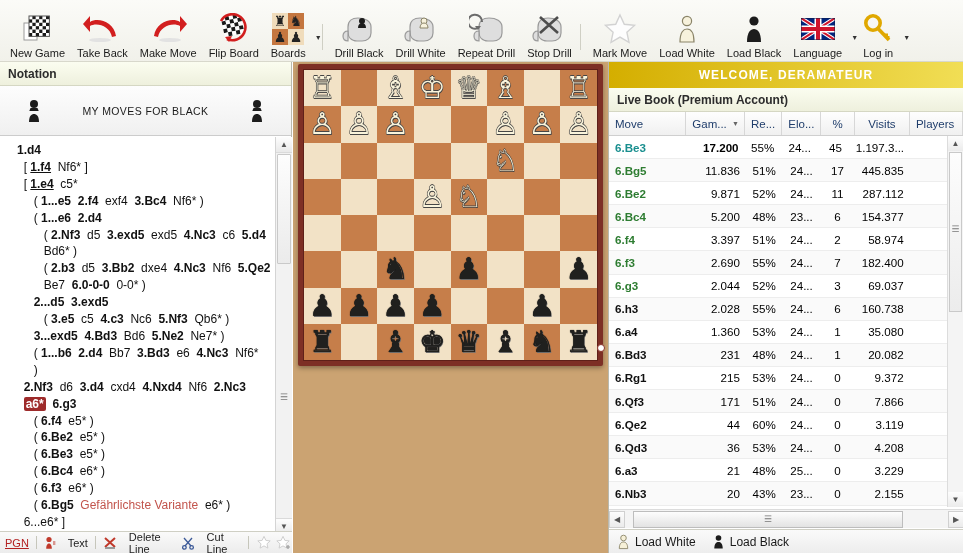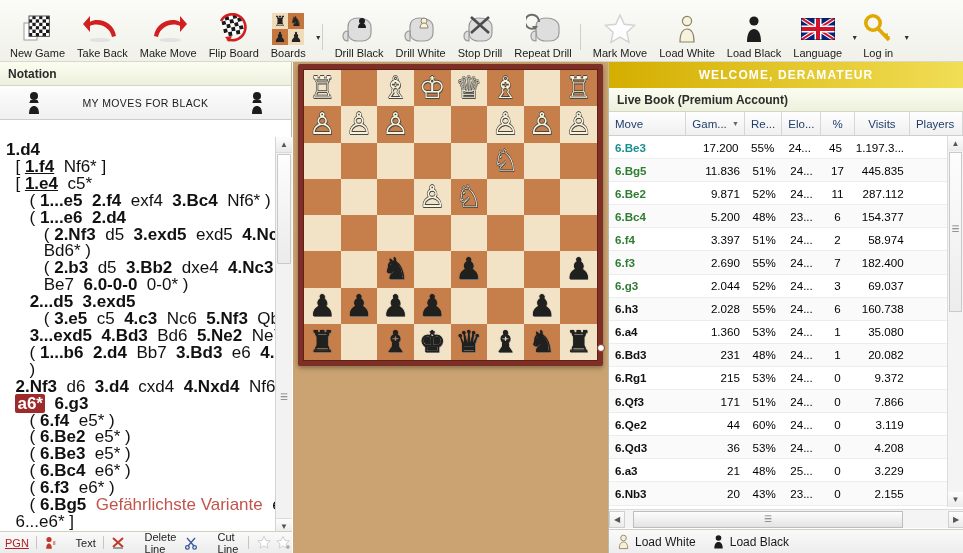--- a/index.html
+++ b/index.html
@@ -43,31 +43,31 @@
     position:absolute; left:0; top:62px; width:292px; height:491px;
     background:#fff; border-right:1px solid #b9b9ae;
   }
   .note-title {
     height:24px; background:linear-gradient(#fbfdf0,#eef0dd);
     border-bottom:1px solid #d5d7c3;
     font-size:12px; font-weight:bold; color:#2c2c2c;
     display:flex; align-items:center; padding-left:8px;
   }
   .note-sub {
-    height:34px; background:linear-gradient(#fdfdfd,#f0f0f0);
+    height:50px; background:linear-gradient(#fdfdfd,#f0f0f0);
     border-bottom:1px solid #cccccc;
     display:flex; align-items:center; justify-content:space-between; padding:0 26px;
   }
   .note-sub-lbl { font-size:10.5px; letter-spacing:.4px; color:#1b1b1b; }
   .note-body {
     position:absolute; left:0; top:75px; width:292px; height:397px;
     overflow:hidden; background:#fff; border-bottom:1px solid #cfcfc4;
   }
   .note-text {
-    padding:5px 20px 5px 6px; font-size:17px; line-height:16.9px;
+    padding:5px 20px 5px 17px; font-size:12px; line-height:16.9px;
     color:#111; font-family:"Liberation Sans", sans-serif;
     white-space:pre-wrap;
   }
   .nb { font-weight:bold; }
   .nu { font-weight:bold; text-decoration:underline; }
   .nhl { background:#9e2b2b; color:#fff; font-weight:bold; padding:0 2px; border-radius:2px;}
   .ncm { color:#c2544c; }
   
   .vsb {
     position:absolute; right:0; top:0; width:17px; height:397px;
@@ -83,21 +83,21 @@
     position:absolute; left:1px; right:1px; top:17px; height:110px;
     background:linear-gradient(#fdfdfd,#ebebeb); border:1px solid #c9c9c9; border-radius:1px;
   }
   .vsb .grip{ position:absolute; left:2px; right:2px; top:255px; text-align:center; font-size:9px; color:#777;}
 
   .note-foot {
     position:absolute; left:0; bottom:0; width:292px; height:22px;
     background:linear-gradient(#fafafa,#ececec); border-top:1px solid #cfcfc4;
     display:flex; align-items:center; gap:4px; padding-left:5px;
   }
-  .nf-item{ display:flex; align-items:center; gap:20px; font-size:11px; color:#222; cursor:pointer;}
+  .nf-item{ display:flex; align-items:center; gap:12px; font-size:11px; color:#222; cursor:pointer;}
   .nf-pgn{ color:#b32121; text-decoration:underline; font-size:11px; cursor:pointer;}
   .nf-sep{ width:1px; height:13px; background:#c6c6bb; margin:0 3px;}
 
   
   .board-wrap {
     position:absolute; left:293px; top:62px; width:315px; height:491px;
     background:#cba372;
   }
   .board-frame{
     position:absolute; left:5px; top:2px; width:305px; height:302px;
@@ -340,37 +340,37 @@
               <path d="M6 18 c-3 0-5 2-5 5 c0 3 2 5 5 5 z" fill="#dedede" stroke="#9a9a9a" stroke-width="1.2"></path>
               <circle cx="20" cy="8" r="3" fill="#f7f2dc" stroke="#8a8468"></circle>
               <path d="M16 15 c0-3.4 1.8-5 4-5 s4 1.6 4 5 z" fill="#f7f2dc" stroke="#8a8468"></path>
             </svg>
           </span>
           <span class="tb-lbl">Drill White</span>
         </div>
         <div class="tb-item">
           <span class="tb-ico">
             <svg width="34" height="32" viewBox="0 0 34 32">
-              <path d="M6 14 c0-6 4-9 10-9 c7 0 13 3 13 9 v6 c0 5-4 8-9 8 h-5 c-6 0-9-4-9-9 z" fill="#dedede" stroke="#9a9a9a" stroke-width="1.2"></path>
-              <path d="M6 18 c-3 0-5 2-5 5 c0 3 2 5 5 5 z" fill="#dedede" stroke="#9a9a9a" stroke-width="1.2"></path>
-              <path d="M8 4 L26 20 M26 4 L8 20" stroke="#4d4d4d" stroke-width="2.6"></path>
-            </svg>
-          </span>
-          <span class="tb-lbl">Stop Drill</span>
-        </div>
-        <div class="tb-item">
-          <span class="tb-ico">
-            <svg width="34" height="32" viewBox="0 0 34 32">
               <path d="M10 14 c0-6 4-9 10-9 c7 0 13 3 13 9 v6 c0 5-4 8-9 8 h-5 c-6 0-9-4-9-9 z" fill="#dedede" stroke="#9a9a9a" stroke-width="1.2"></path>
               <path d="M10 18 c-3 0-5 2-5 5 c0 3 2 5 5 5 z" fill="#dedede" stroke="#9a9a9a" stroke-width="1.2"></path>
               <path d="M13 9 A7 7 0 1 0 9 15" fill="none" stroke="#6b6b6b" stroke-width="2"></path>
               <path d="M6 13 l3 4 3-4 z" fill="#6b6b6b"></path>
             </svg>
           </span>
           <span class="tb-lbl">Repeat Drill</span>
+        </div>
+        <div class="tb-item">
+          <span class="tb-ico">
+            <svg width="34" height="32" viewBox="0 0 34 32">
+              <path d="M6 14 c0-6 4-9 10-9 c7 0 13 3 13 9 v6 c0 5-4 8-9 8 h-5 c-6 0-9-4-9-9 z" fill="#dedede" stroke="#9a9a9a" stroke-width="1.2"></path>
+              <path d="M6 18 c-3 0-5 2-5 5 c0 3 2 5 5 5 z" fill="#dedede" stroke="#9a9a9a" stroke-width="1.2"></path>
+              <path d="M8 4 L26 20 M26 4 L8 20" stroke="#4d4d4d" stroke-width="2.6"></path>
+            </svg>
+          </span>
+          <span class="tb-lbl">Stop Drill</span>
         </div>
         <div class="tb-sep"></div>
         <div class="tb-item">
           <span class="tb-ico">
             <svg width="34" height="32" viewBox="0 0 34 32">
               <path d="M17 2 l4.3 9.3 10.2 1.1 -7.6 6.9 2.1 10 -9-5.2 -9 5.2 2.1-10 -7.6-6.9 10.2-1.1 z" fill="#fdfdfd" stroke="#d2d2d2" stroke-width="1.4"></path>
             </svg>
           </span>
           <span class="tb-lbl">Mark Move</span>
         </div>
@@ -683,21 +683,21 @@
         </div>
         <div style="width: 56px;">
           <span>Players</span>
         </div>
       </div>
 
     <div class="lb-rows">
       <div id="lb-rows">
           <div class="lb-row">
             <div class="c-move" style="width: 82px; color: rgb(26, 143, 143);">6.Be3</div>
-            <div class="c-right" style="width: 62px;">17.200</div>
+            <div class="c-right" style="width: 62px; font-weight: bold;">17.200</div>
             <div class="c-center" style="width: 38px;">55%</div>
             <div class="c-center" style="width: 40px;">24...</div>
             <div class="c-center" style="width: 35px;">45</div>
             <div class="c-right" style="width: 58px;">1.197.3...</div>
             <div class="" style="width: 56px;"></div>
           </div>
           <div class="lb-row">
             <div class="c-move" style="width: 82px; color: rgb(46, 125, 50);">6.Bg5</div>
             <div class="c-right" style="width: 62px;">11.836</div>
             <div class="c-center" style="width: 38px;">51%</div>

